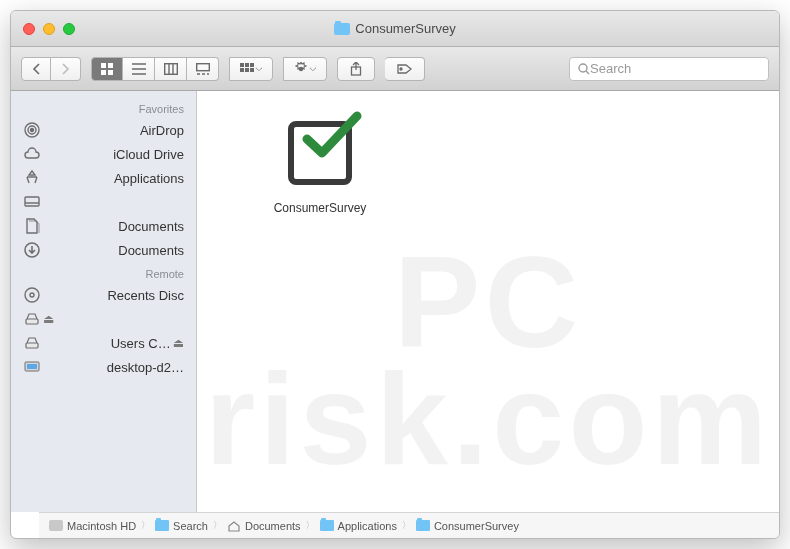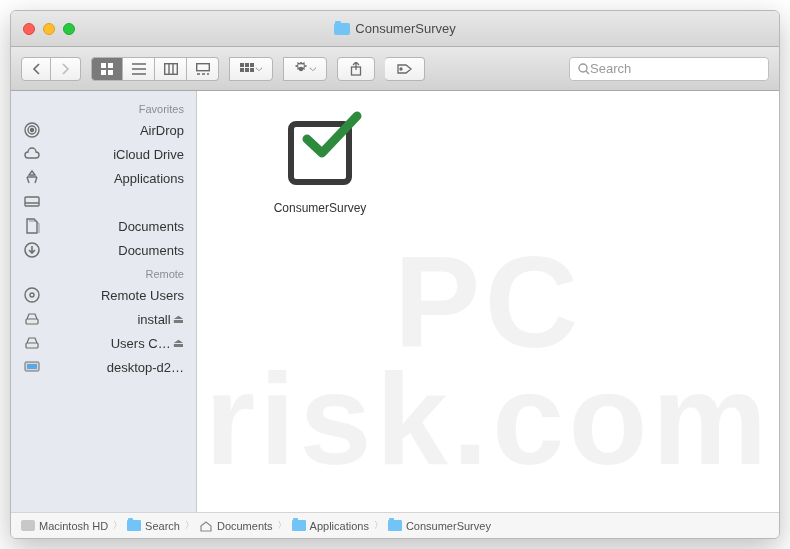--- a/index.html
+++ b/index.html
@@ -52,21 +52,21 @@
 .checkbox-ic { width: 64px; height: 64px; border: 6px solid #3a3a3a; border-radius: 8px; position: relative; }
 .checkmark { position: absolute; top: -16px; left: 8px; width: 60px; height: 50px; }
 .file-label { font-size: 12px; color: #333; }
 
 
 .watermark { position: absolute; inset: 0; display: flex; align-items: center; justify-content: center; pointer-events: none; }
 .watermark span { font-size: 130px; font-weight: 700; color: rgba(0,0,0,0.05); letter-spacing: 4px; }
 .wm-sub { position: absolute; left: 50%; top: 60%; transform: translateX(-50%); font-size: 40px; font-weight: 600; color: rgba(255,80,0,0.08); letter-spacing: 20px; }
 
 
-.pathbar { height: 26px; border-top: 1px solid #d4d4d4; background: #f6f6f6; display: flex; align-items: center; padding: 0 10px; font-size: 11px; color: #555; gap: 5px; overflow: hidden; }
+.pathbar { height: 26px; border-top: 1px solid #d4d4d4; background: #f6f6f6; display: flex; align-items: center; padding: 0 10px; font-size: 11px; color: #555; gap: 5px; overflow: hidden; margin-left: 28px; }
 .pathbar .crumb { display: flex; align-items: center; gap: 4px; white-space: nowrap; }
 .pathbar .sep { color: #aaa; font-size: 9px; }
 .pi { width: 14px; height: 11px; display: inline-block; }
 .pi.hd { background: #c8c8c8; border-radius: 2px; }
 .pi.fd { background: #72c4f7; border-radius: 1px; position: relative; }
 .pi.fd::before { content:''; position:absolute; top:-2px; left:1px; width:5px; height:2px; background:#72c4f7; border-radius:1px 1px 0 0; }
 
 svg { display: block; }
 </style>
 </head>
@@ -239,30 +239,29 @@
       </div>
 
       <div class="section-h">Remote</div>
       <div class="sb-item">
         <span class="sb-icon">
             <svg width="18" height="18" viewBox="0 0 18 18" fill="none" stroke="#6f6f6f" stroke-width="1.4">
               <circle cx="9" cy="9" r="7"></circle>
               <circle cx="9" cy="9" r="2"></circle>
             </svg>
           </span>
-        <span class="lbl">Remote Users</span>
+        <span class="lbl">Recents Disc</span>
       </div>
       <div class="sb-item">
         <span class="sb-icon">
             <svg width="16" height="16" viewBox="0 0 16 16" fill="#e8e8e8" stroke="#6f6f6f" stroke-width="1.2">
               <rect x="2" y="8" width="12" height="5" rx="1"></rect>
               <path d="M3 8l2-5h6l2 5" fill="none"></path>
             </svg>
           </span>
-        <span class="lbl">install</span>
         <span class="eject">⏏</span>
       </div>
       <div class="sb-item">
         <span class="sb-icon">
             <svg width="16" height="16" viewBox="0 0 16 16" fill="#e8e8e8" stroke="#6f6f6f" stroke-width="1.2">
               <rect x="2" y="8" width="12" height="5" rx="1"></rect>
               <path d="M3 8l2-5h6l2 5" fill="none"></path>
             </svg>
           </span>
         <span class="lbl">Users C…</span>

